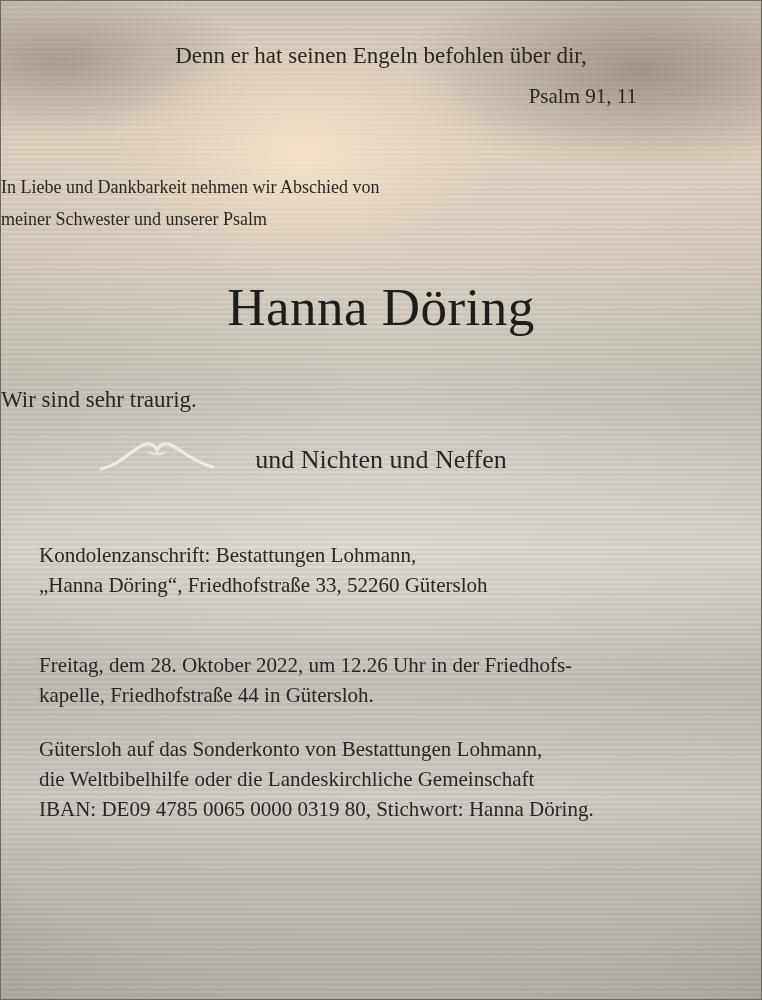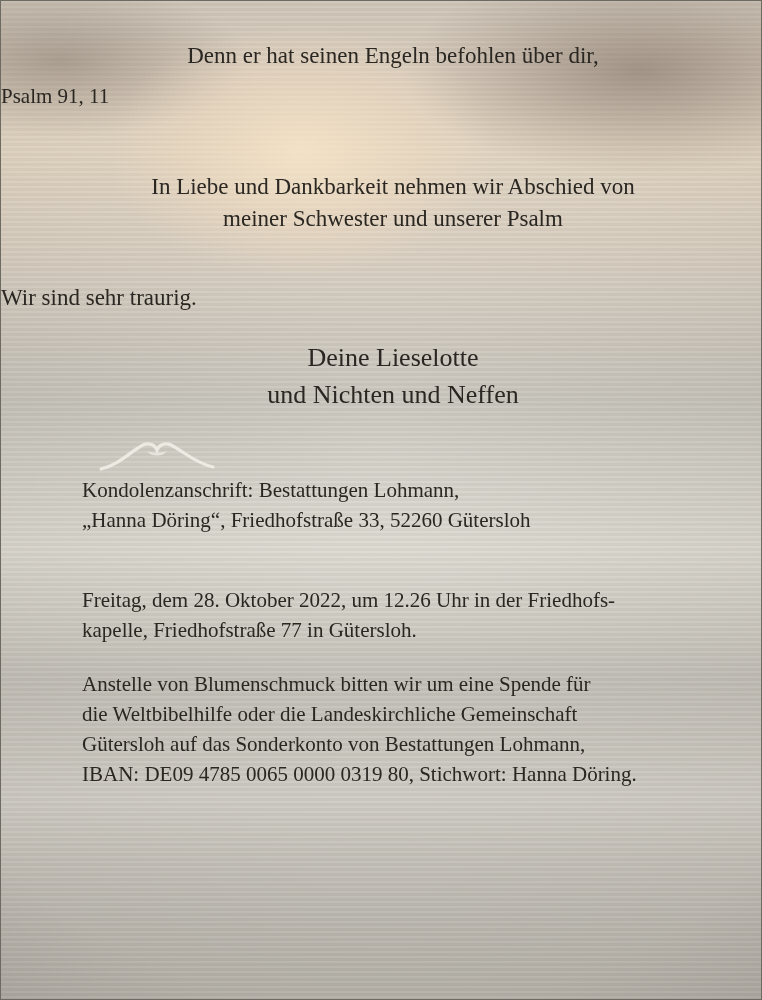--- a/index.html
+++ b/index.html
@@ -64,29 +64,29 @@
     color: #2b2823;
   }
   .verse {
     text-align: center;
     font-size: 23px;
     line-height: 33px;
     padding-top: 38px;
     color: #2a2722;
   }
   .verse-ref {
-    text-align: left;
+    text-align: right;
     font-size: 21px;
     padding-right: 124px;
     padding-top: 12px;
     color: #2a2722;
   }
   .intro {
-    text-align: center;
-    font-size: 23px;
+    text-align: left;
+    font-size: 18px;
     line-height: 32px;
     padding-top: 62px;
     color: #2a2722;
   }
   .name {
     text-align: center;
     font-size: 53px;
     line-height: 60px;
     padding-top: 42px;
     letter-spacing: 0.5px;
@@ -111,35 +111,35 @@
   .family {
     text-align: center;
     font-size: 26px;
     line-height: 37px;
     padding-top: 28px;
     color: #2a2722;
   }
   .block {
     font-size: 21px;
     line-height: 30px;
-    padding: 0 57px;
+    padding: 0 38px;
     color: #2a2722;
   }
   .condolence {
     padding-top: 62px;
   }
   .service {
     padding-top: 50px;
     text-align: justify;
   }
   .donation {
     padding-top: 24px;
     text-align: justify;
   }
-  .line { display: block; margin-left: 24px; }
+  .line { display: block; }
   
   .gull {
     position: absolute;
     left: 96px;
     top: 438px;
     width: 120px;
     height: 42px;
     z-index: 2;
     opacity: 0.92;
   }
@@ -160,40 +160,39 @@
       <span class="line">Denn er hat seinen Engeln befohlen über dir,</span>
     </div>
 
     <div class="verse-ref">Psalm 91, 11</div>
 
     <div class="intro">
       <span class="line">In Liebe und Dankbarkeit nehmen wir Abschied von</span>
       <span class="line">meiner Schwester und unserer Psalm</span>
     </div>
 
+    <div class="name">Hanna Döring</div>
 
 
     <div class="mourn">Wir sind sehr traurig.</div>
 
     <div class="family">
-      <span class="line">Deine Lieselotte</span>
       <span class="line">und Nichten und Neffen</span>
     </div>
 
     <div class="block condolence">
       <span class="line">Kondolenzanschrift: Bestattungen Lohmann,</span>
       <span class="line">„Hanna Döring“, Friedhofstraße 33, 52260 Gütersloh</span>
     </div>
 
     <div class="block service">
       <span class="line">Freitag, dem 28. Oktober 2022, um 12.26 Uhr in der Friedhofs-</span>
-      <span class="line">kapelle, Friedhofstraße 77 in Gütersloh.</span>
+      <span class="line">kapelle, Friedhofstraße 44 in Gütersloh.</span>
     </div>
 
     <div class="block donation">
-      <span class="line">Anstelle von Blumenschmuck bitten wir um eine Spende für</span>
+      <span class="line">Gütersloh auf das Sonderkonto von Bestattungen Lohmann,</span>
       <span class="line">die Weltbibelhilfe oder die Landeskirchliche Gemeinschaft</span>
-      <span class="line">Gütersloh auf das Sonderkonto von Bestattungen Lohmann,</span>
       <span class="line">IBAN: DE09 4785 0065 0000 0319 80, Stichwort: Hanna Döring.</span>
     </div>
 
   </div>
 </div>
 
 </body></html>

